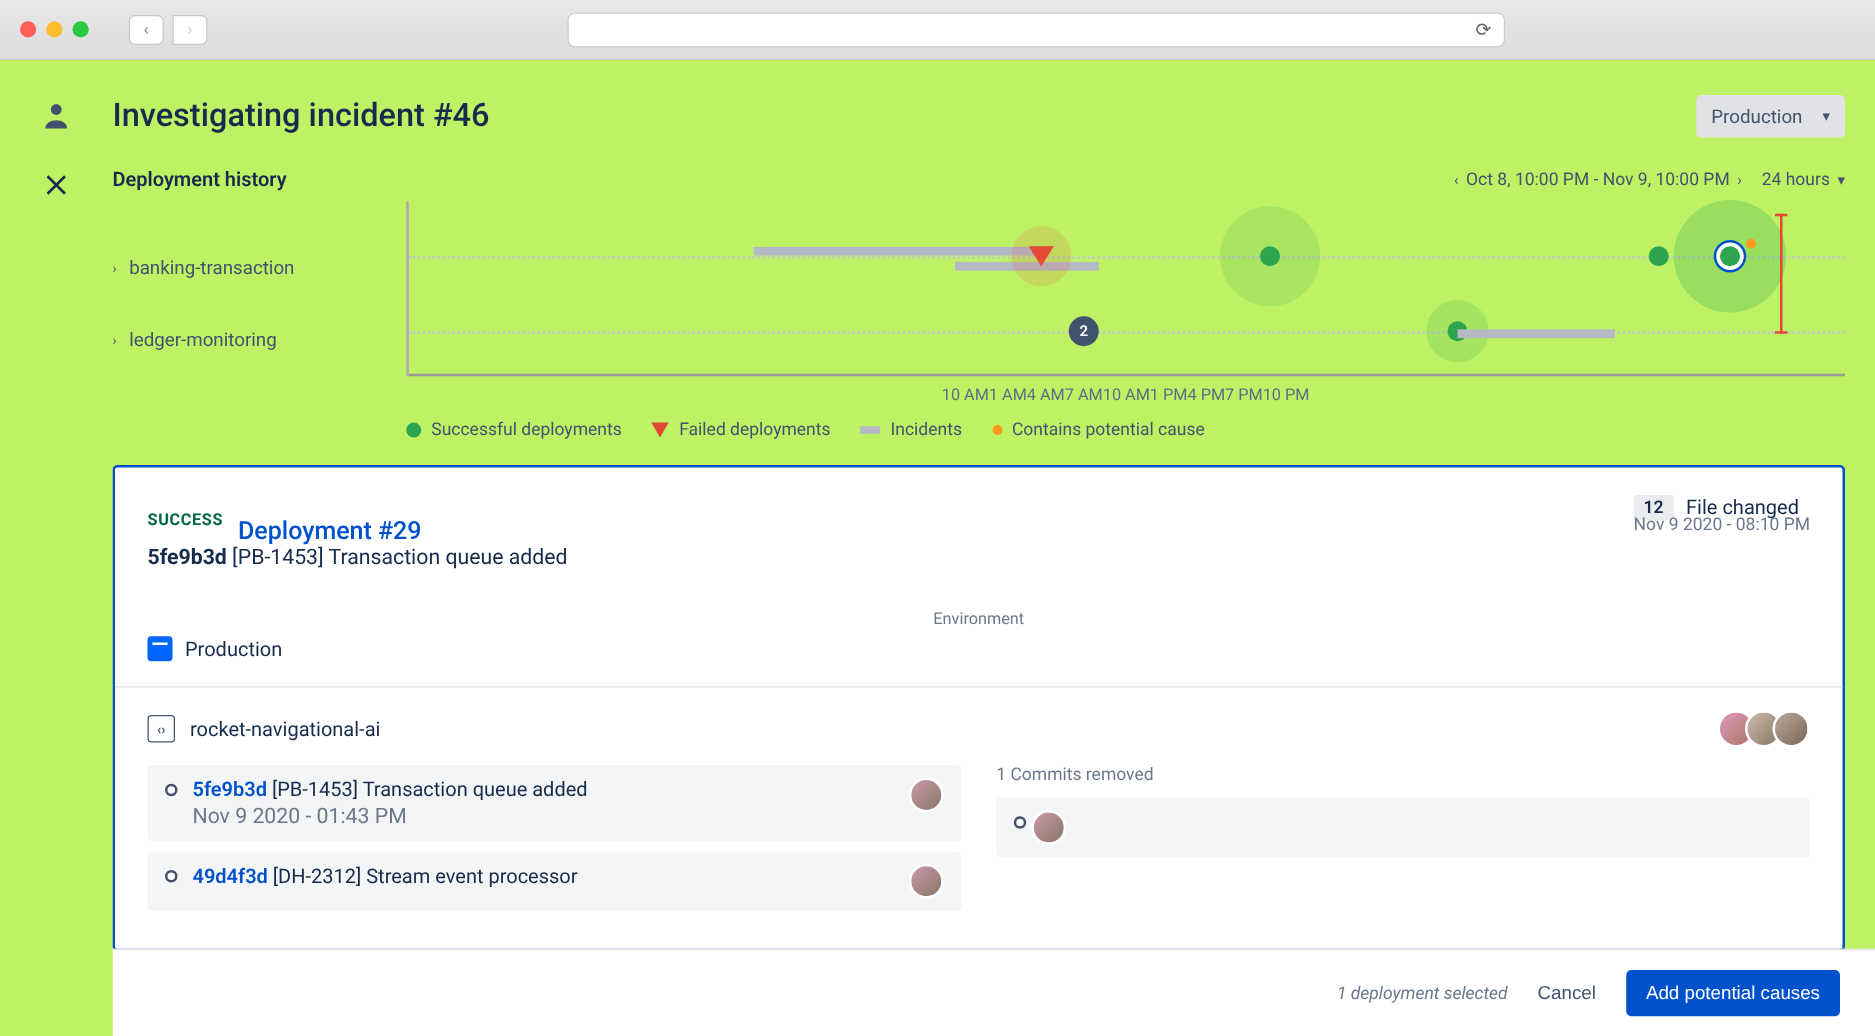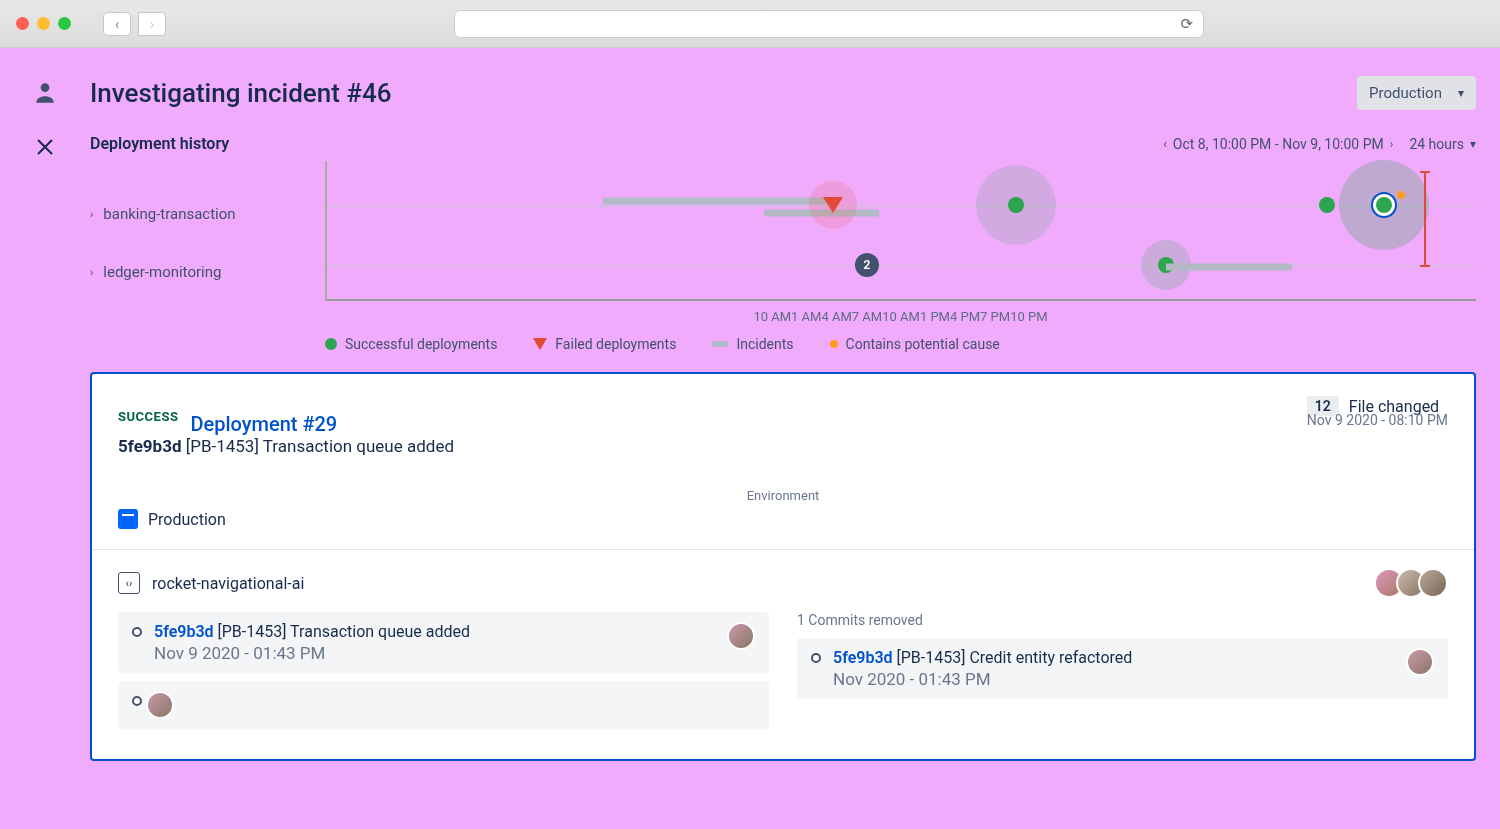--- a/index.html
+++ b/index.html
@@ -38,21 +38,21 @@
   .url-bar {
     flex:1; height: 28px; background: #fff; border:1px solid #ccc; border-radius:6px;
     margin: 0 280px 0 280px;
     display:flex; align-items:center; justify-content:flex-end; padding:0 10px;
   }
   .reload-icon { color:#666; font-size:15px; }
 
   .app {
     display:flex;
     height: calc(829px - 48px);
-    background:#f0abfc;
+    background:#bef264;
   }
   .sidebar {
     width: 90px;
     padding-top: 32px;
     display:flex;
     flex-direction:column;
     align-items:center;
     gap: 28px;
   }
   .user-icon svg { width:26px; height:26px; }
@@ -157,39 +157,39 @@
   }
   .sel-bracket::before { top:0; }
   .sel-bracket::after { bottom:0; }
 
   .x-axis {
     display:flex; justify-content:center;
     margin-left:235px; margin-top:6px; color:#5e6c84; font-size:13px;
   }
 
   .legend {
-    display:flex; gap:36px; margin-left:235px; margin-top:12px;
+    display:flex; gap:24px; margin-left:235px; margin-top:12px;
     color:#42526e; font-size:14px; align-items:flex-start; margin-bottom:20px;
   }
   .legend-item { display:flex; align-items:center; gap:8px;}
   .lg-dot { width:12px; height:12px; border-radius:50%; background:#2da44e;}
   .lg-tri { width:0;height:0;border-left:7px solid transparent;border-right:7px solid transparent;border-top:12px solid #e34935;}
   .lg-bar { width:16px;height:6px;background:#b3bac5;}
   .lg-cause { width:8px;height:8px;border-radius:50%;background:#ff991f;}
 
   
   .dep-card {
     border:2px solid #0052cc; border-radius:4px; background:#fff;
     padding:22px 26px;
   }
   .dep-card-header { display:flex; justify-content:space-between; align-items:flex-start; margin-bottom:8px;gap:16px;}
   .dep-title-row { display:flex; align-items:center; gap:12px;}
   .status-badge { color:#006644; font-weight:700; font-size:13px; letter-spacing:0.5px;}
   .dep-num { color:#0052cc; font-size:20px; font-weight:500;margin-top:16px;}
-  .file-changed { display:flex; align-items:flex-end; gap:10px; font-size:16px;}
+  .file-changed { display:flex; align-items:flex-start; gap:10px; font-size:16px;}
   .count-pill { background:#ebecf0; padding:2px 8px; border-radius:3px; font-weight:600; font-size:14px;}
   .commit-line { font-size:17px; margin-bottom:2px;}
   .commit-line .hash { font-weight:700; color:#172b4d;}
   .dep-ts { text-align:right; color:#6b778c; font-size:14px; margin-top:-4px;}
   .env-label { color:#6b778c; font-size:13px; margin-top:30px; margin-bottom:6px;text-align:center;}
   .env-row { display:flex; align-items:center; gap:10px; font-size:16px; margin-bottom:20px;}
   .env-icon { width:20px; height:20px; background:#0065ff; border-radius:3px; position:relative;}
   .env-icon::after { content:''; position:absolute; top:5px; left:4px; width:12px; height:2px; background:#fff;}
 
   .repo-sep { border-top:1px solid #dfe1e6; margin:0 -26px 18px;}
@@ -404,31 +404,35 @@
           <div class="commit-item">
             <div class="commit-icon"></div>
             <div class="commit-body">
               <div class="commit-title"><span class="hash-link">5fe9b3d</span> <span>[PB-1453] Transaction queue added</span></div>
               <div class="commit-ts">Nov 9 2020 - 01:43 PM</div>
             </div>
             <div class="avatar sm"></div>
           </div>
           <div class="commit-item">
             <div class="commit-icon"></div>
+            <div class="commit-body">
+              <div class="commit-title"><span class="hash-link">49d4f3d</span> <span>[DH-2312] Stream event processor</span></div>
+            </div>
             <div class="avatar sm"></div>
           </div>
         </div>
         <div class="commits-col">
           <div class="commits-head">1 Commits removed</div>
           <div class="commit-item">
             <div class="commit-icon"></div>
-            <div class="commit-body">
-              <div class="commit-title"><span class="hash-link">5fe9b3d</span> <span>[PB-1453] Credit entity refactored</span></div>
-              <div class="commit-ts">Nov  2020 - 01:43 PM</div>
-            </div>
             <div class="avatar sm"></div>
           </div>
         </div>
       </div>
     </div>
 
+    <div class="footer-bar">
+      <span class="sel-text">1 deployment selected</span>
+      <button class="btn-text">Cancel</button>
+      <button class="btn-primary">Add potential causes</button>
+    </div>
   </div>
 </div>
 
 </body></html>

